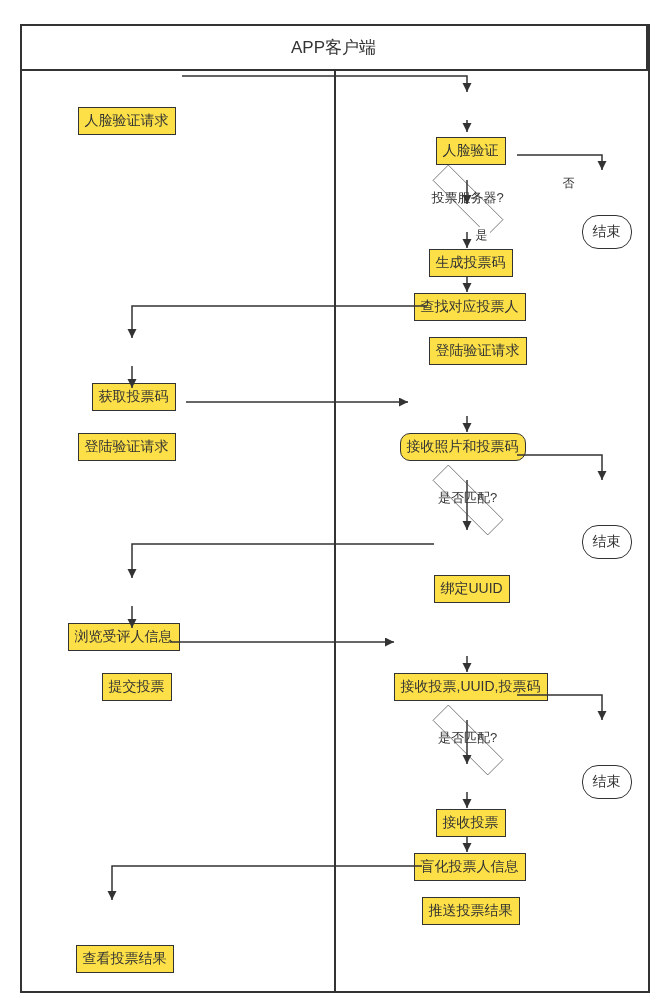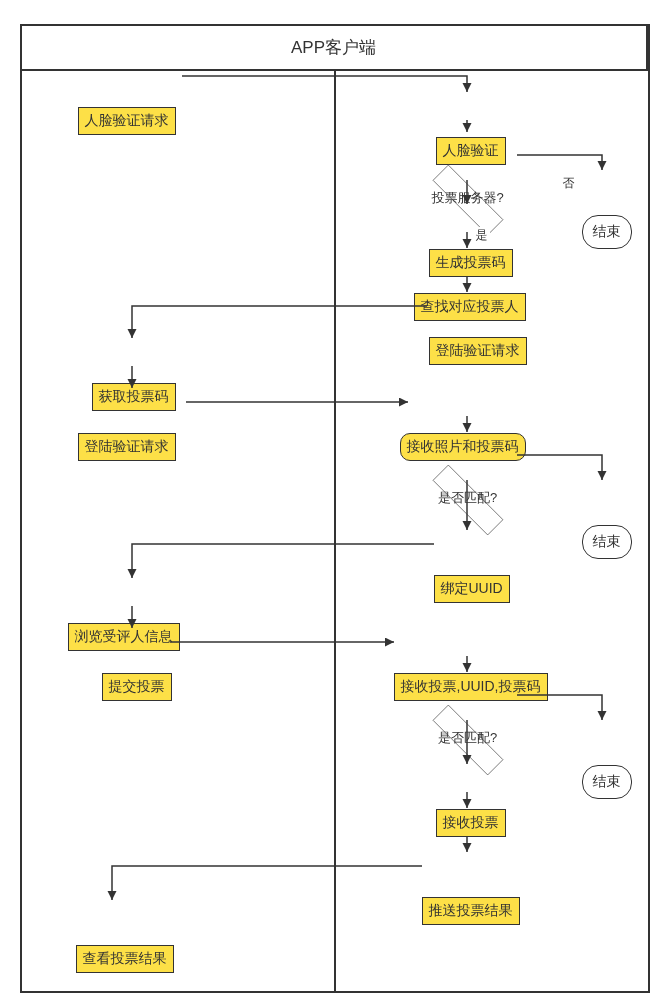--- a/index.html
+++ b/index.html
@@ -134,20 +134,21 @@
 
       <div class="box" style="left:58px; top:602px;">接收投票,UUID,投票码</div>
 
       <div class="diamond-wrap" style="left:82px; top:644px;">
         <div class="diamond"></div>
         <div class="diamond-label">是否匹配?</div>
       </div>
       <div class="terminator" style="left:246px; top:694px;">结束</div>
 
       <div class="box" style="left:100px; top:738px;">接收投票</div>
+      <div class="box" style="left:78px; top:782px;">盲化投票人信息</div>
       <div class="box" style="left:86px; top:826px;">推送投票结果</div>
     </div>
 
     <svg class="arrows" width="630" height="920">
       <defs>
         <marker id="ah" markerWidth="8" markerHeight="8" refX="6" refY="3" orient="auto">
           <path d="M0,0 L6,3 L0,6 Z" fill="#333"></path>
         </marker>
       </defs>
 

